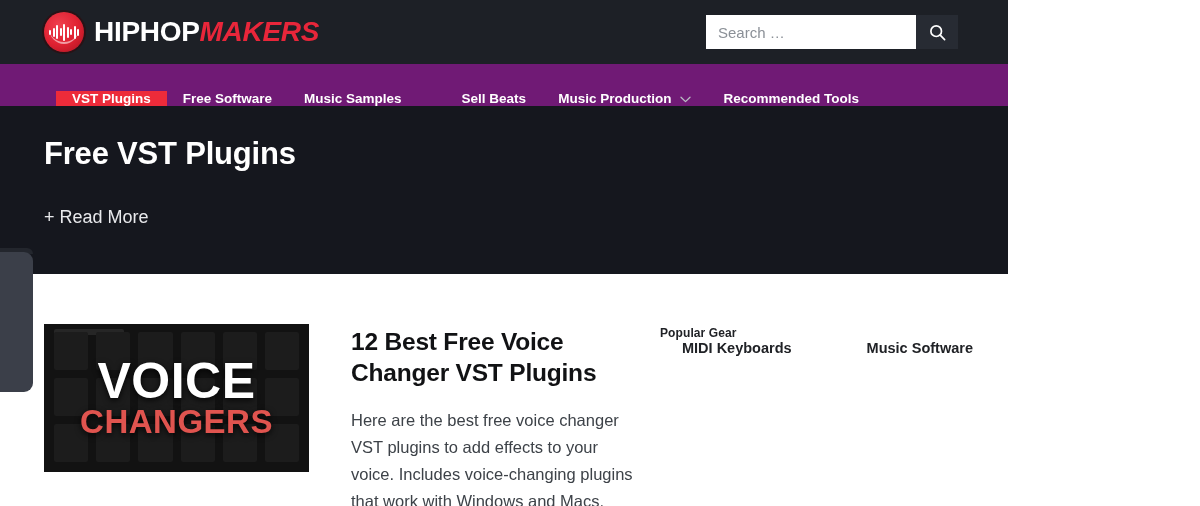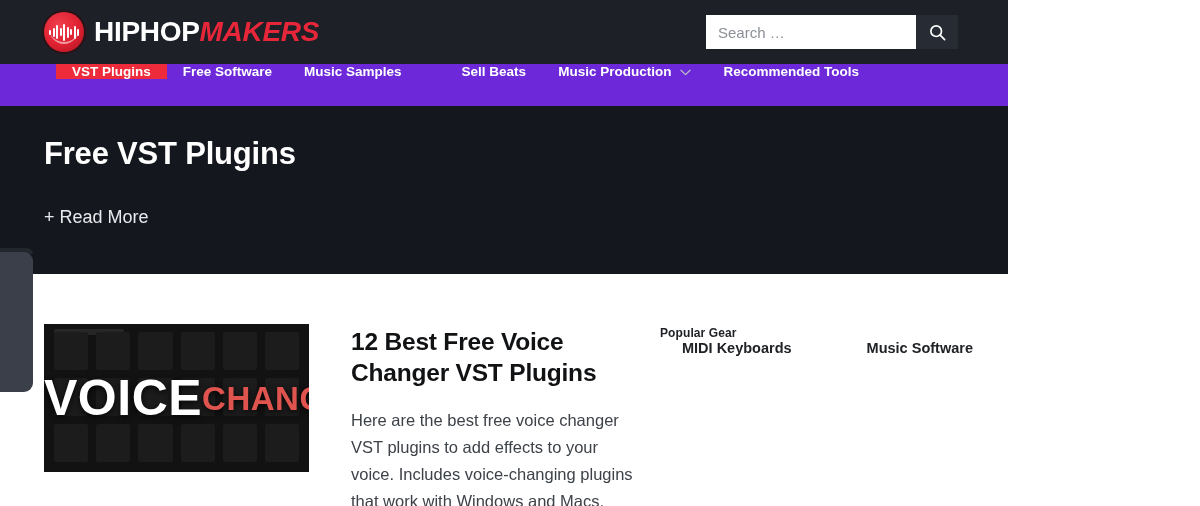--- a/index.html
+++ b/index.html
@@ -55,22 +55,22 @@
     background: #272b33;
     border: none;
     display:flex; align-items:center; justify-content:center;
     cursor:pointer;
   }
   .search-btn svg { display:block; }
 
   
   .navbar {
     height: 42px;
-    background: #6d28d9;
-    display:flex; align-items:flex-start;
+    background: #701a75;
+    display:flex; align-items:flex-end;
     padding-left: 56px;
   }
   .nav-item {
     display:flex; align-items:center; gap:9px;
     padding: 0 16px;
     color: #ffffff;
     font-size: 13.5px;
     font-weight: 700;
     white-space: nowrap;
     cursor: pointer;
@@ -129,21 +129,21 @@
   }
   .thumb .grid span {
     background:#1c1c1c;
     border-radius: 2px;
   }
   .thumb .bar {
     position:absolute; top:5px; left:10px; width:70px; height:6px; background:#262626; border-radius:2px;
   }
   .thumb .title-ov {
     position:absolute; inset:0;
-    display:flex; flex-direction:row; align-items:center; 
+    display:flex; flex-direction:column; align-items:center; justify-content:center;
     line-height: 0.92;
   }
   .thumb .t1 {
     color:#ffffff; font-size:50px; font-weight:800; letter-spacing:0.5px;
     text-shadow: 0 2px 6px rgba(0,0,0,.85);
   }
   .thumb .t2 {
     color:#e0544f; font-size:33px; font-weight:800; letter-spacing:0.5px; margin-top:3px;
     text-shadow: 0 2px 6px rgba(0,0,0,.85);
   }

